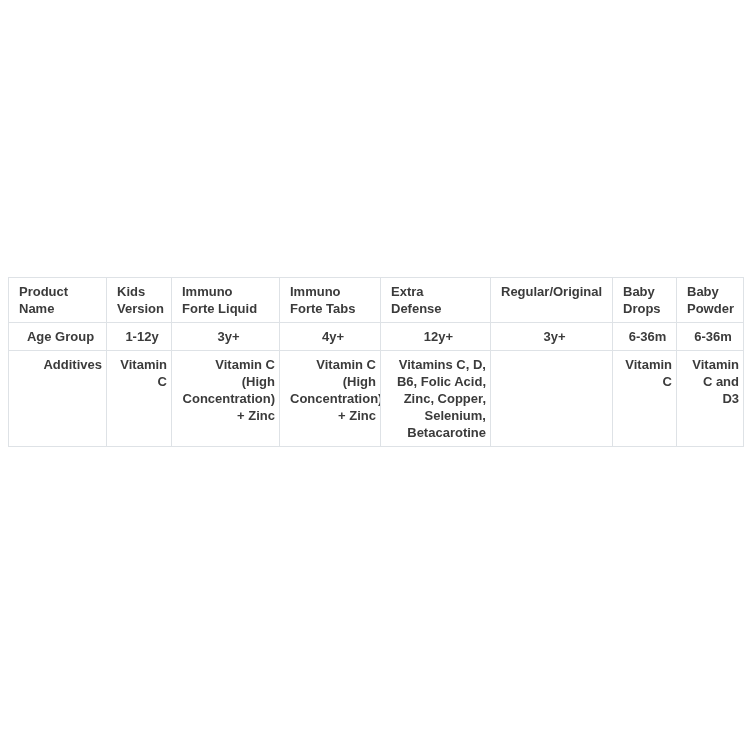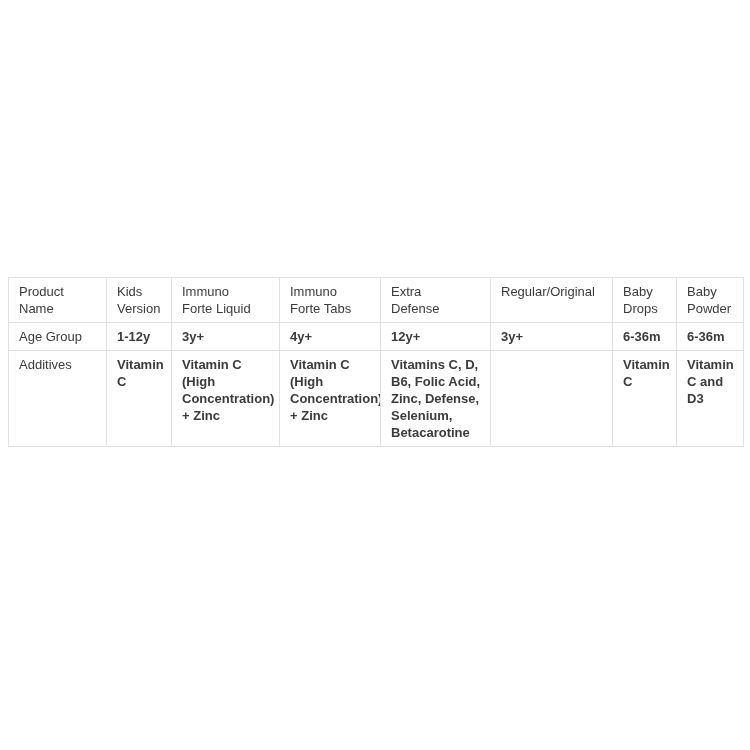--- a/index.html
+++ b/index.html
@@ -34,27 +34,27 @@
   table.compare th,
   table.compare td {
     border: 1px solid #dee2e6;
     vertical-align: top;
     text-align: left;
     padding: 5px 4px 5px 10px;
     white-space: pre-line;
     overflow: hidden;
   }
   table.compare th {
-    font-weight: normal;
+    font-weight: bold;
   }
   td { font-weight: bold; }
   
   tr.r-header th { height: 32px; }
-  tr.r-single th, tr.r-single td { height: 16px; }
-  tr.r-tall th, tr.r-tall td { height: 80px; }
+  tr.r-single th, tr.r-single td { height: 16px; text-align: center; }
+  tr.r-tall th, tr.r-tall td { height: 80px; text-align: right; }
 </style>
 </head>
 <body>
 
 <div class="canvas">
   <div class="table-wrap">
     <table class="compare">
       <colgroup>
         <col style="width:98px">
           <col style="width:65px">
@@ -102,21 +102,21 @@
           <td>Vitamin C
 (High
 Concentration)
 + Zinc</td>
           <td>Vitamin C
 (High
 Concentration)
 + Zinc</td>
           <td>Vitamins C, D,
 B6, Folic Acid,
-Zinc, Defense,
+Zinc, Copper,
 Selenium,
 Betacarotine</td>
           <td></td>
           <td>Vitamin
 C</td>
           <td>Vitamin
 C and
 D3</td>
         </tr>
       </tbody>

